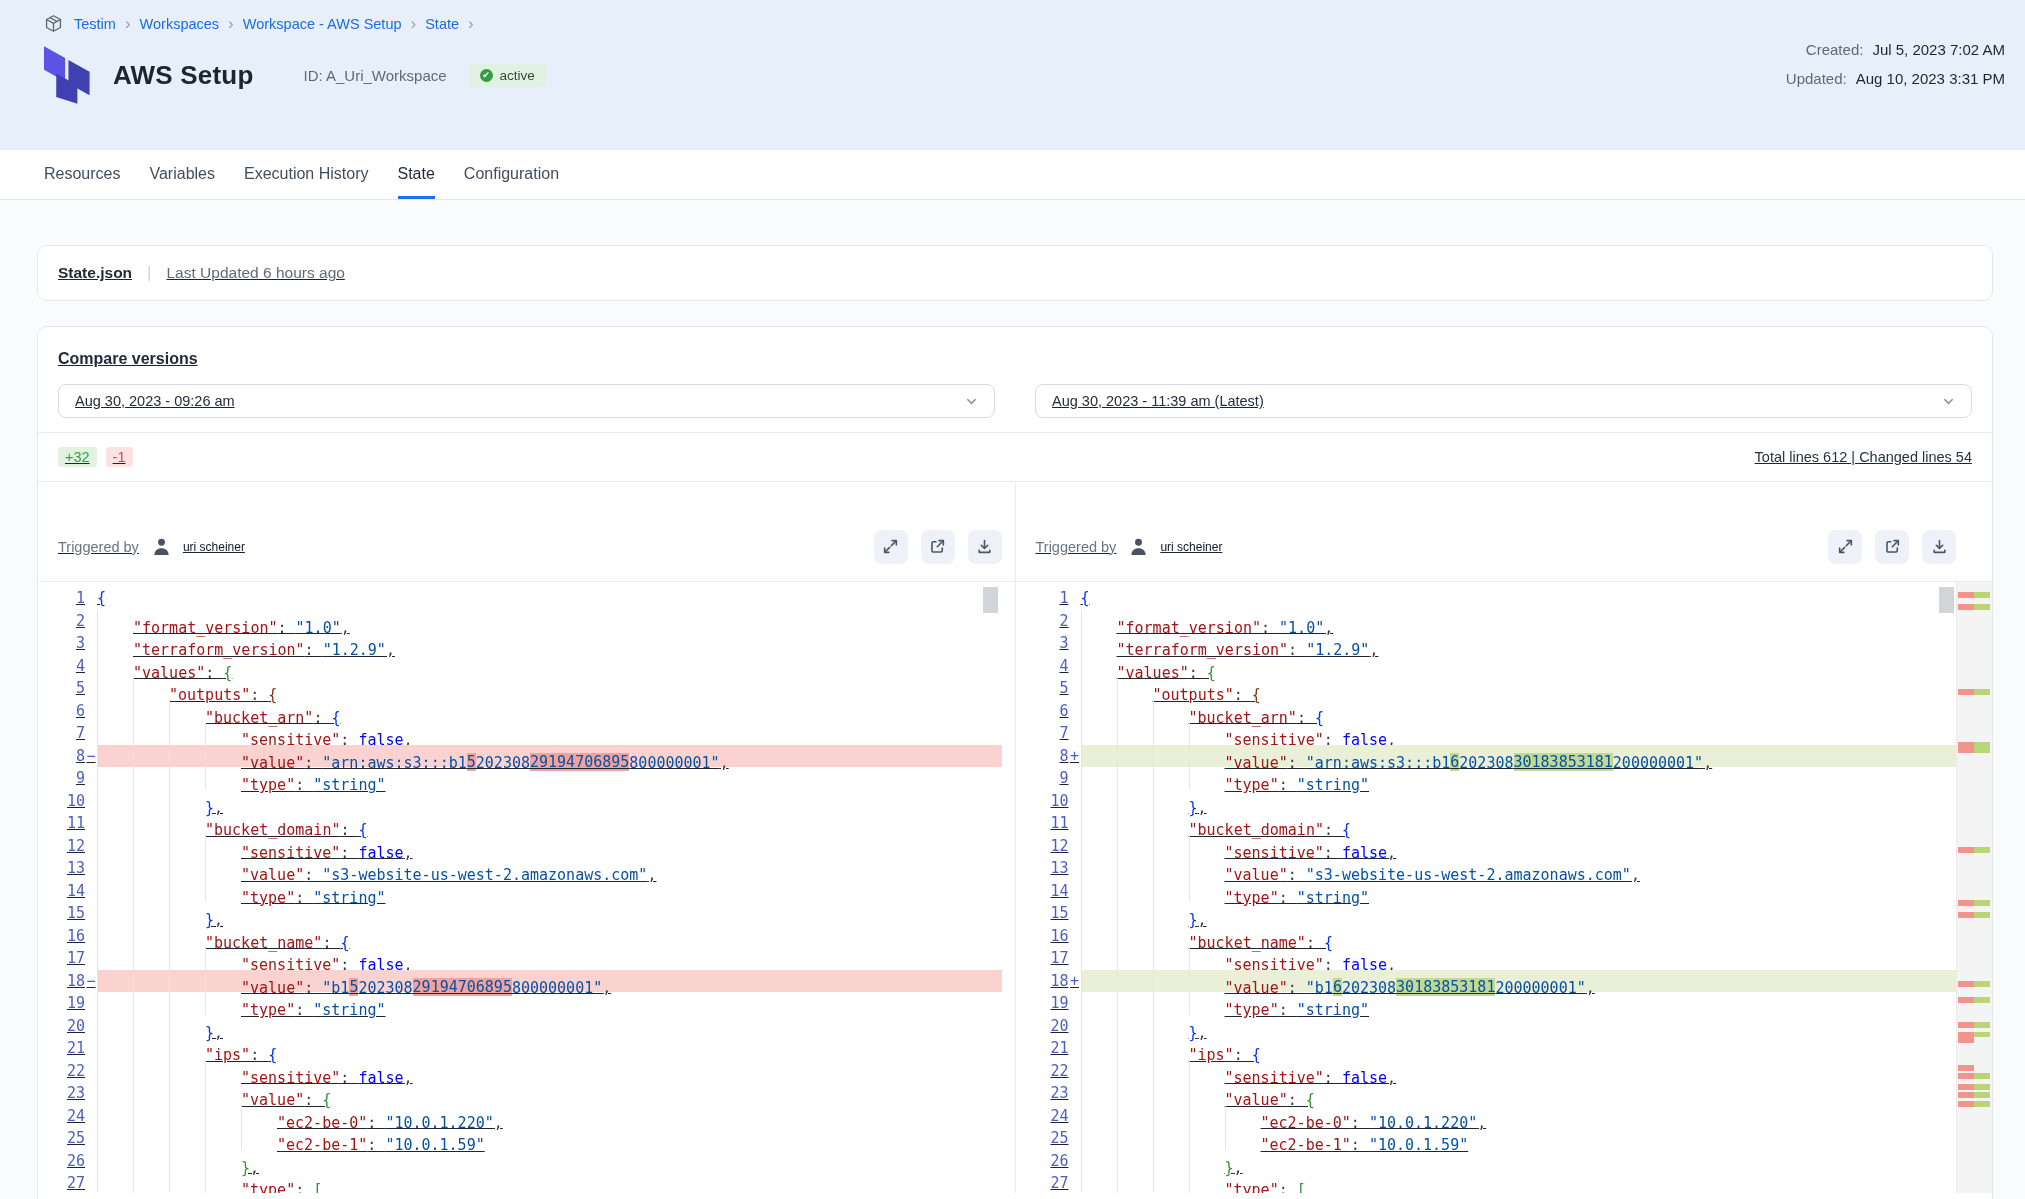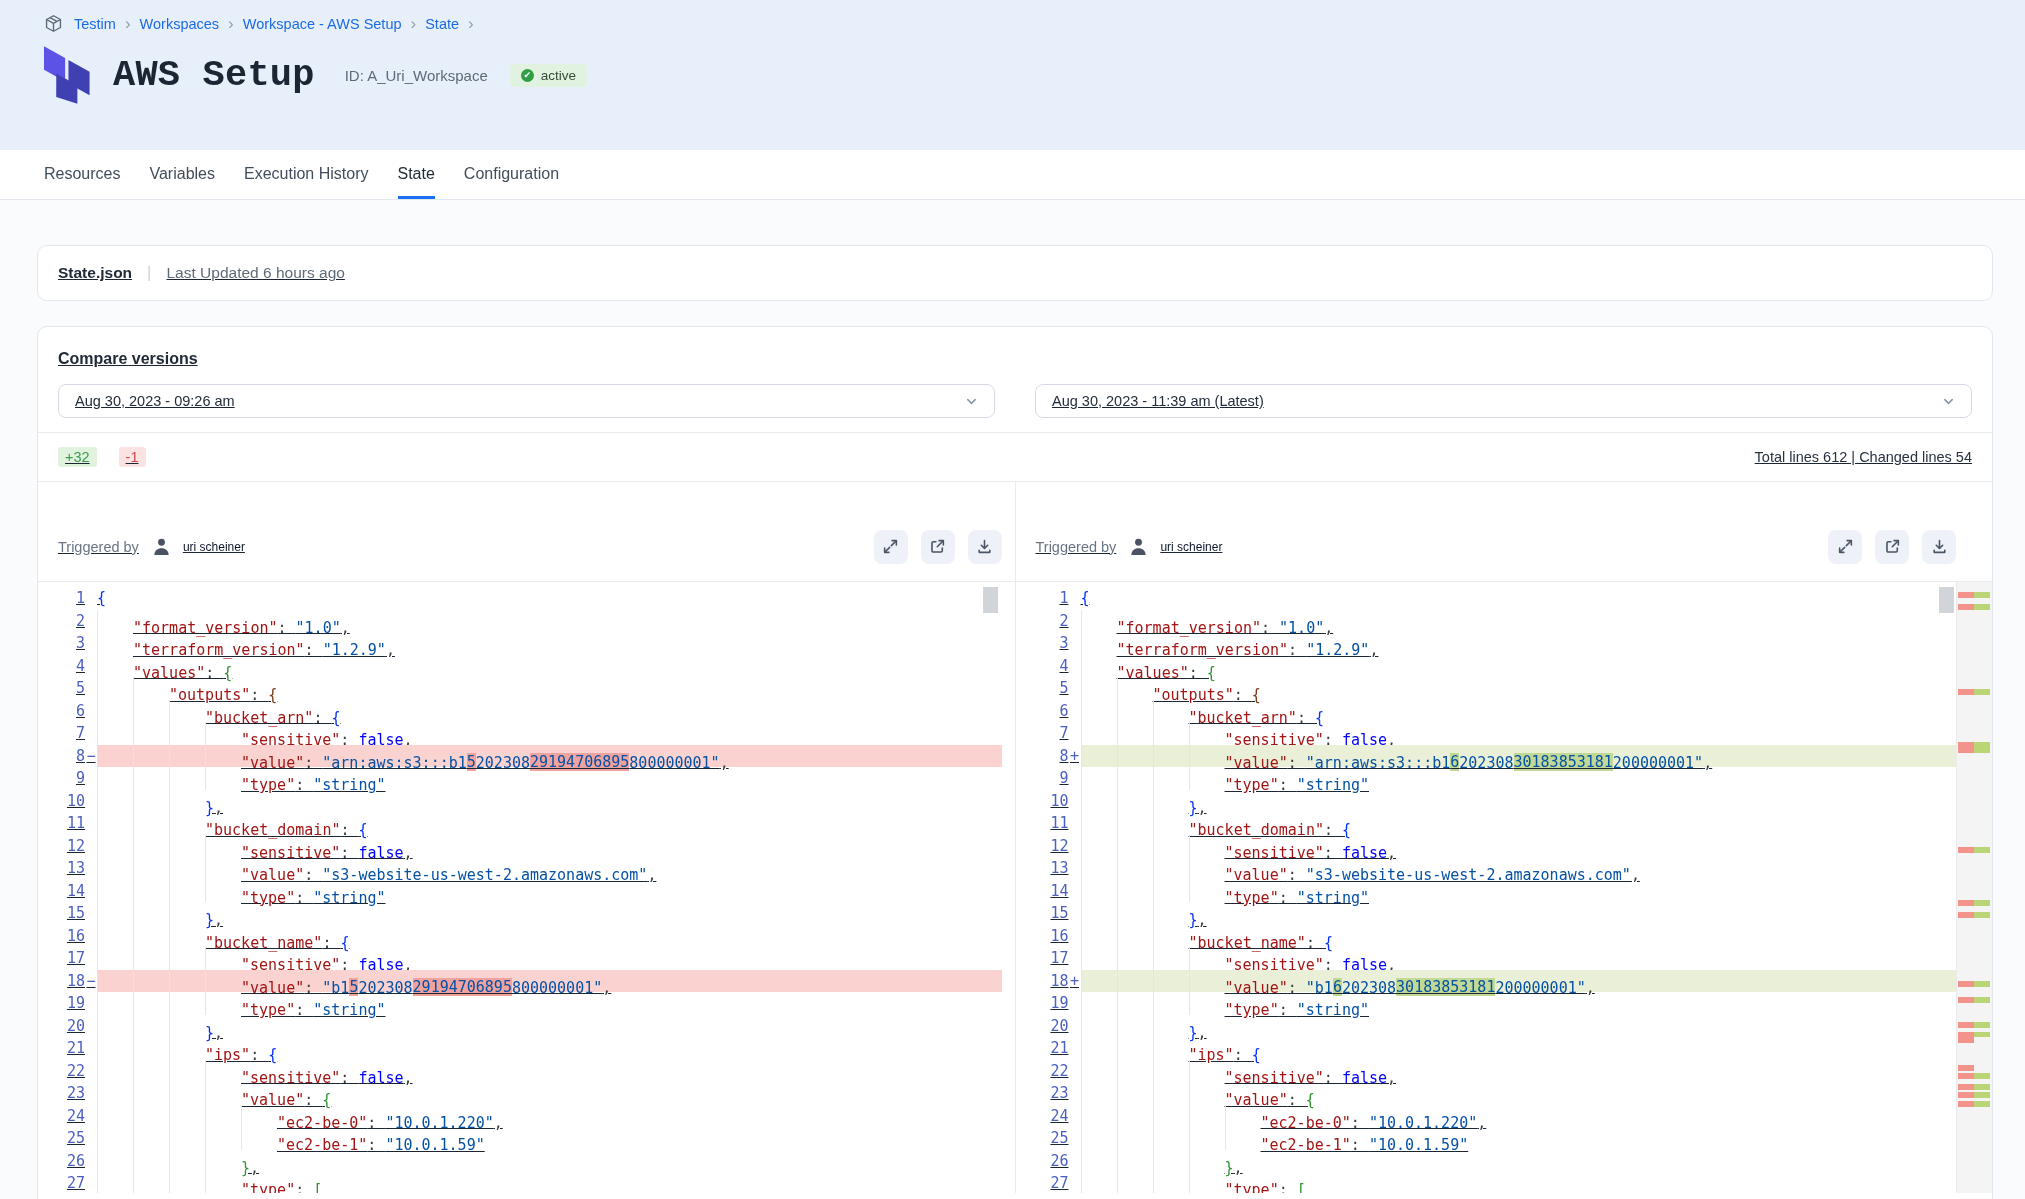--- a/index.html
+++ b/index.html
@@ -7,21 +7,21 @@
     font-family:"Liberation Sans", sans-serif; color:#1c2633; }
 
   
   .topbar { height:150px; background:#e7f0fa; padding:14px 6px 0 44px; position:relative; }
   .breadcrumb { display:flex; align-items:center; gap:9px; font-size:14.5px; }
   .breadcrumb .crumb { color:#1d6ae5; cursor:pointer; }
   .breadcrumb .sep { color:#93a0ad; font-size:17px; line-height:1; }
   .pkg-icon { width:19px; height:19px; margin-right:2px; }
   .title-row { display:flex; align-items:center; margin-top:13px; }
   .logo { width:47px; height:58px; margin-right:22px; }
-  .page-title { font-size:37px; font-weight:600; color:#1b2533; margin-right:16px; letter-spacing:.2px;font-family:Liberation Mono, monospace; }
+  .page-title { font-size:26px; font-weight:600; color:#1b2533; margin-right:36px; letter-spacing:.2px; }
   .ws-id { font-size:15px; color:#5e6a78; margin-right:22px;margin-left:14px; }
   .badge { display:inline-flex; align-items:center; gap:7px; background:#e1f3e0; border-radius:4px;
     padding:4px 11px; font-size:13.5px; color:#37493b; font-weight:500; }
   .badge .dot { width:13px; height:13px; border-radius:50%; background:#2f9e44; color:#fff;
     font-size:9px; display:flex; align-items:center; justify-content:center; }
   .meta { position:absolute; right:20px; top:41px; text-align:right; font-size:15px; }
   .meta-row { margin-bottom:12px; }
   .meta-label { color:#5e6a78; margin-right:9px; }
   .meta-value { color:#1c2633; }
 
@@ -43,21 +43,21 @@
   .compare { padding:23px 20px 14px; }
   .compare-title { font-size:16px; font-weight:700; color:#212b38; margin-bottom:16px; }
   .selects { display:flex; gap:40px; }
   .select { flex:1; height:34px; border:1px solid #d6dbe3; border-radius:8px; background:#fff;
     display:flex; align-items:center; justify-content:space-between; padding:0 16px;
     font-size:14.5px; color:#242d3b; cursor:pointer; }
   .chev { width:13px; height:13px; }
 
   .summary { display:flex; justify-content:space-between; align-items:center;
     border-top:1px solid #e8ebf0; padding:15px 20px; }
-  .badge-add { background:#e1f3df; color:#3d9a4d; padding:2px 7px; border-radius:3px; font-size:14.5px; margin-right:22px; }
+  .badge-add { background:#e1f3df; color:#3d9a4d; padding:2px 7px; border-radius:3px; font-size:14.5px; margin-right:9px; }
   .badge-rem { background:#fbe3e4; color:#d2484e; padding:2px 7px; border-radius:3px; font-size:14.5px; }
   .totals { font-size:14.5px; color:#27313f; }
 
   
   .diff-grid { display:flex; border-top:1px solid #e8ebf0; height:712px; }
   .pane { flex:1; min-width:0; display:flex; flex-direction:column; }
   .pane.right { border-left:1px solid #e8ebf0; }
   .pane-head { height:100px; display:flex; align-items:center; border-bottom:1px solid #e8ebf0;
     padding:30px 13px 0 20px; }
   .pane.right .pane-head { padding-right:36px; }
@@ -118,20 +118,28 @@
       <polygon points="0,0 45,25 45,75 0,50" fill="#5c53e6"></polygon>
       <polygon points="52,29 97,54 97,104 52,79" fill="#4040b2"></polygon>
       <polygon points="26,58 71,83 71,122 26,108" fill="#4040b2"></polygon>
     </svg>
     <span class="page-title">AWS Setup</span>
     <span class="ws-id">ID: A_Uri_Workspace</span>
     <span class="badge">
       <span class="dot">✔</span>
       <span>active</span>
     </span>
+  </div>
+  <div class="meta">
+    <div class="meta-row">
+      <span class="meta-label">Created:</span><span class="meta-value">Jul 5, 2023 7:02 AM</span>
+    </div>
+    <div class="meta-row">
+      <span class="meta-label">Updated:</span><span class="meta-value">Aug 10, 2023 3:31 PM</span>
+    </div>
   </div>
 </div>
 
 <div class="tabbar">
   <div class="tab">Resources</div>
   <div class="tab">Variables</div>
   <div class="tab">Execution History</div>
   <div class="tab active">State</div>
   <div class="tab">Configuration</div>
 </div>

